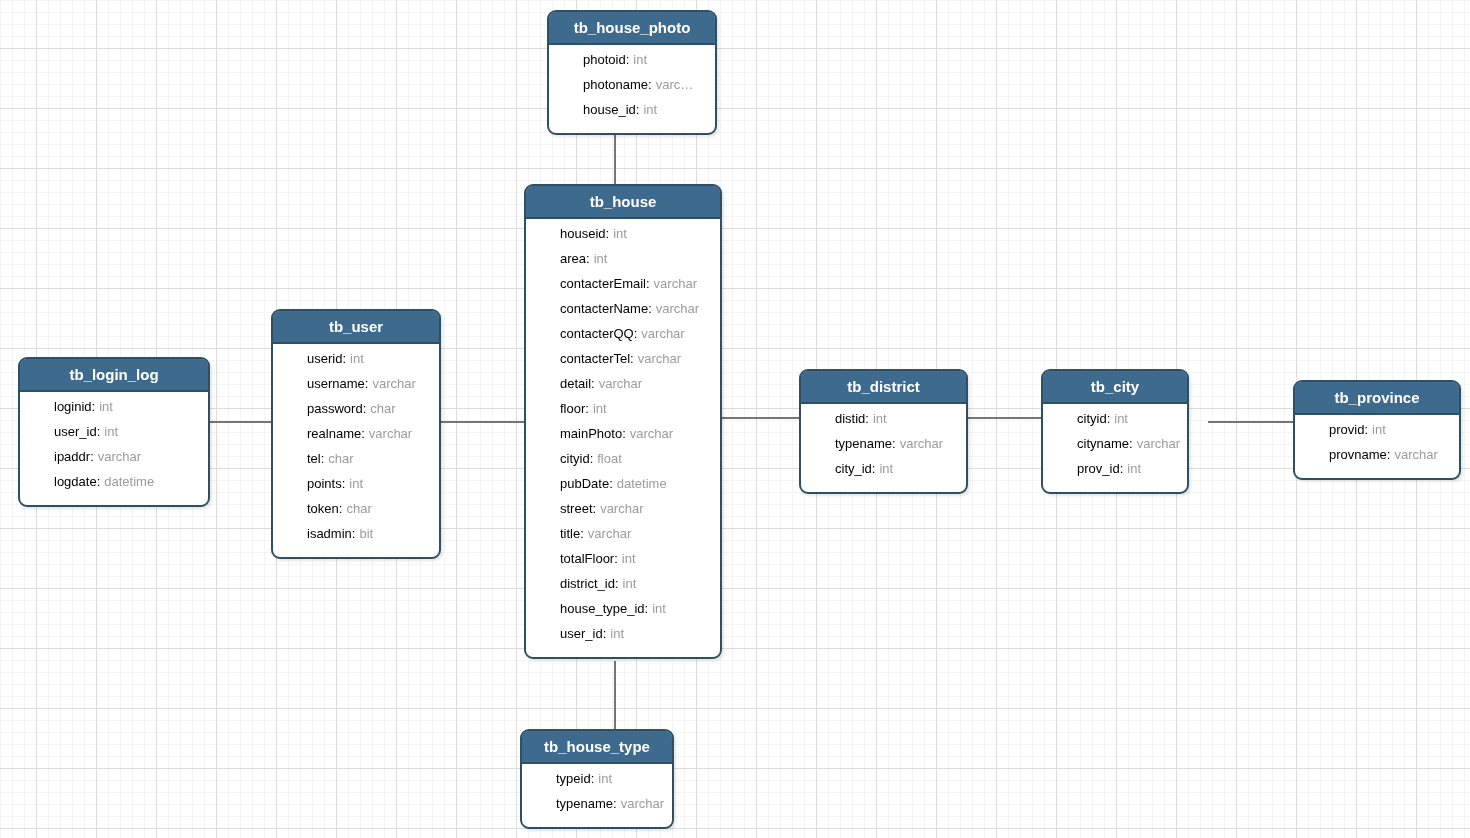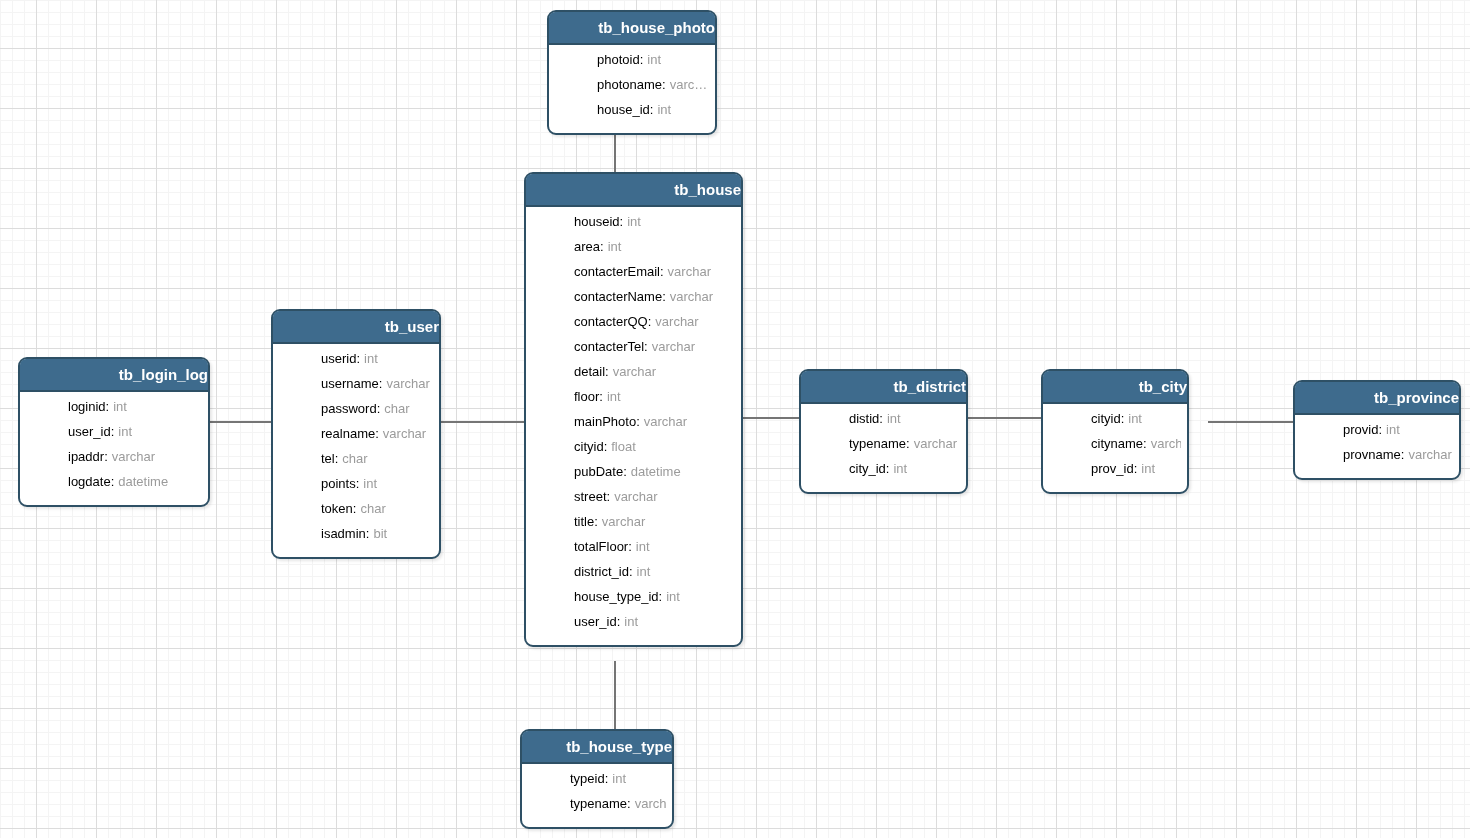--- a/index.html
+++ b/index.html
@@ -35,30 +35,30 @@
     border-radius: 9px;
     box-shadow: 2px 2px 3px rgba(0,0,0,0.10);
     z-index: 2;
     box-sizing: border-box;
   }
   .er-header {
     background: #3e6b8d;
     color: #ffffff;
     font-weight: bold;
     font-size: 15px;
-    text-align: right;
+    text-align: center;
     height: 31px;
     line-height: 31px;
     border-bottom: 2px solid #2e5065;
     border-radius: 6px 6px 0 0;
     white-space: nowrap;
     overflow: hidden;
   }
   .er-body {
-    padding: 2px 6px 11px 48px;
+    padding: 2px 6px 11px 34px;
   }
   .er-row {
     height: 25px;
     line-height: 25px;
     font-size: 13px;
     white-space: nowrap;
     overflow: hidden;
   }
   .fname { color: #000000; }
   .fname::after { content: ":"; color: #000000; }
@@ -79,21 +79,21 @@
 
   <div class="er-table" style="left:547px;top:10px;width:170px">
     <div class="er-header">tb_house_photo</div>
     <div class="er-body">
       <div class="er-row"><span class="fname">photoid</span><span class="ftype">int</span></div>
       <div class="er-row"><span class="fname">photoname</span><span class="ftype">varc…</span></div>
       <div class="er-row"><span class="fname">house_id</span><span class="ftype">int</span></div>
     </div>
   </div>
 
-  <div class="er-table" style="left:524px;top:172px;width:219px">
+  <div class="er-table" style="left:524px;top:184px;width:198px">
     <div class="er-header">tb_house</div>
     <div class="er-body">
       <div class="er-row"><span class="fname">houseid</span><span class="ftype">int</span></div>
       <div class="er-row"><span class="fname">area</span><span class="ftype">int</span></div>
       <div class="er-row"><span class="fname">contacterEmail</span><span class="ftype">varchar</span></div>
       <div class="er-row"><span class="fname">contacterName</span><span class="ftype">varchar</span></div>
       <div class="er-row"><span class="fname">contacterQQ</span><span class="ftype">varchar</span></div>
       <div class="er-row"><span class="fname">contacterTel</span><span class="ftype">varchar</span></div>
       <div class="er-row"><span class="fname">detail</span><span class="ftype">varchar</span></div>
       <div class="er-row"><span class="fname">floor</span><span class="ftype">int</span></div>

